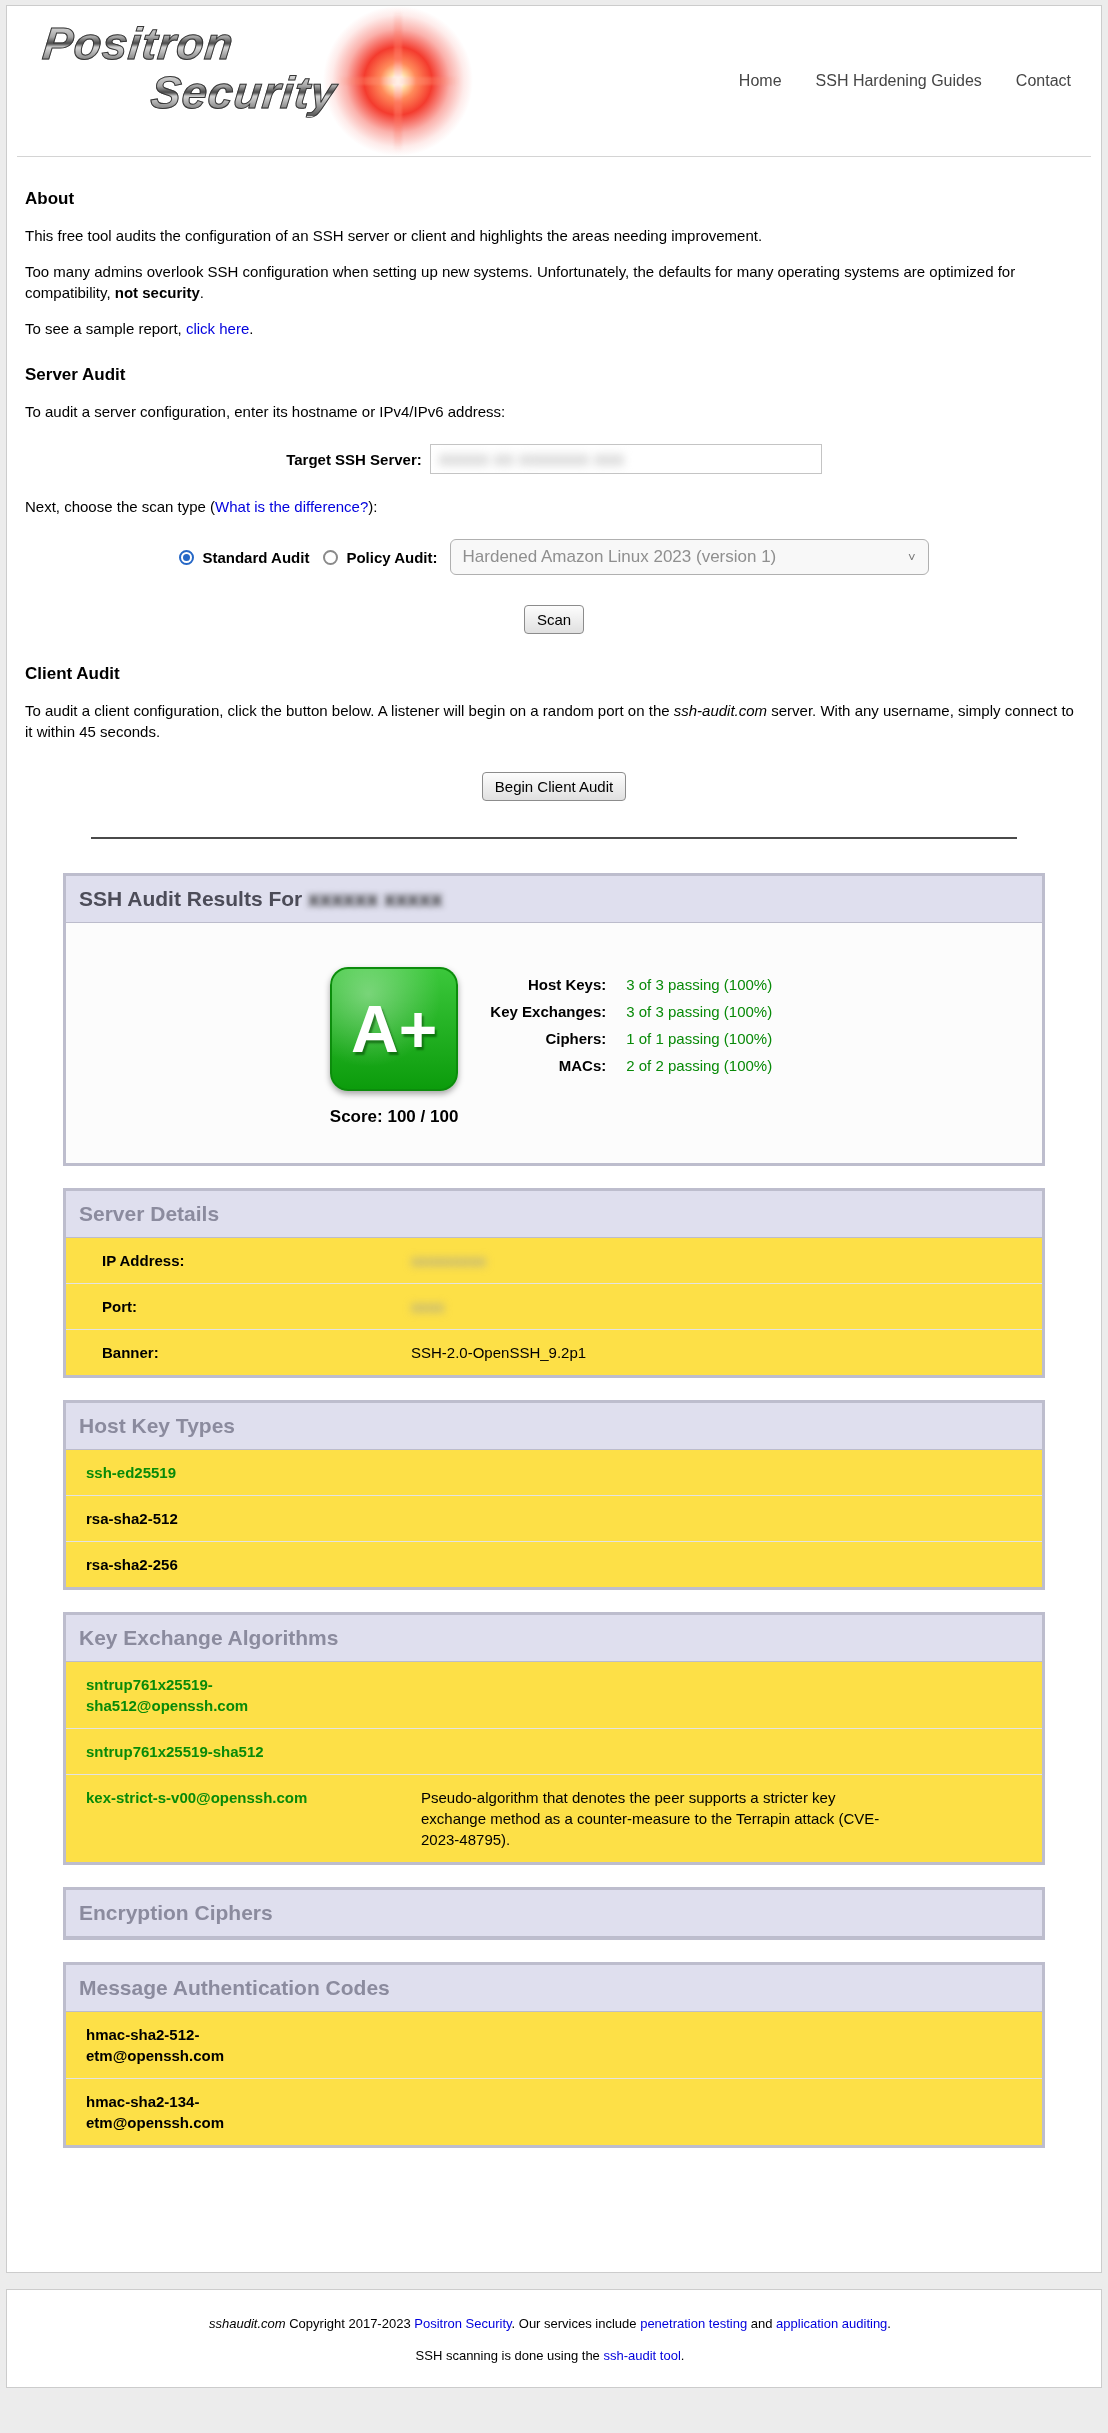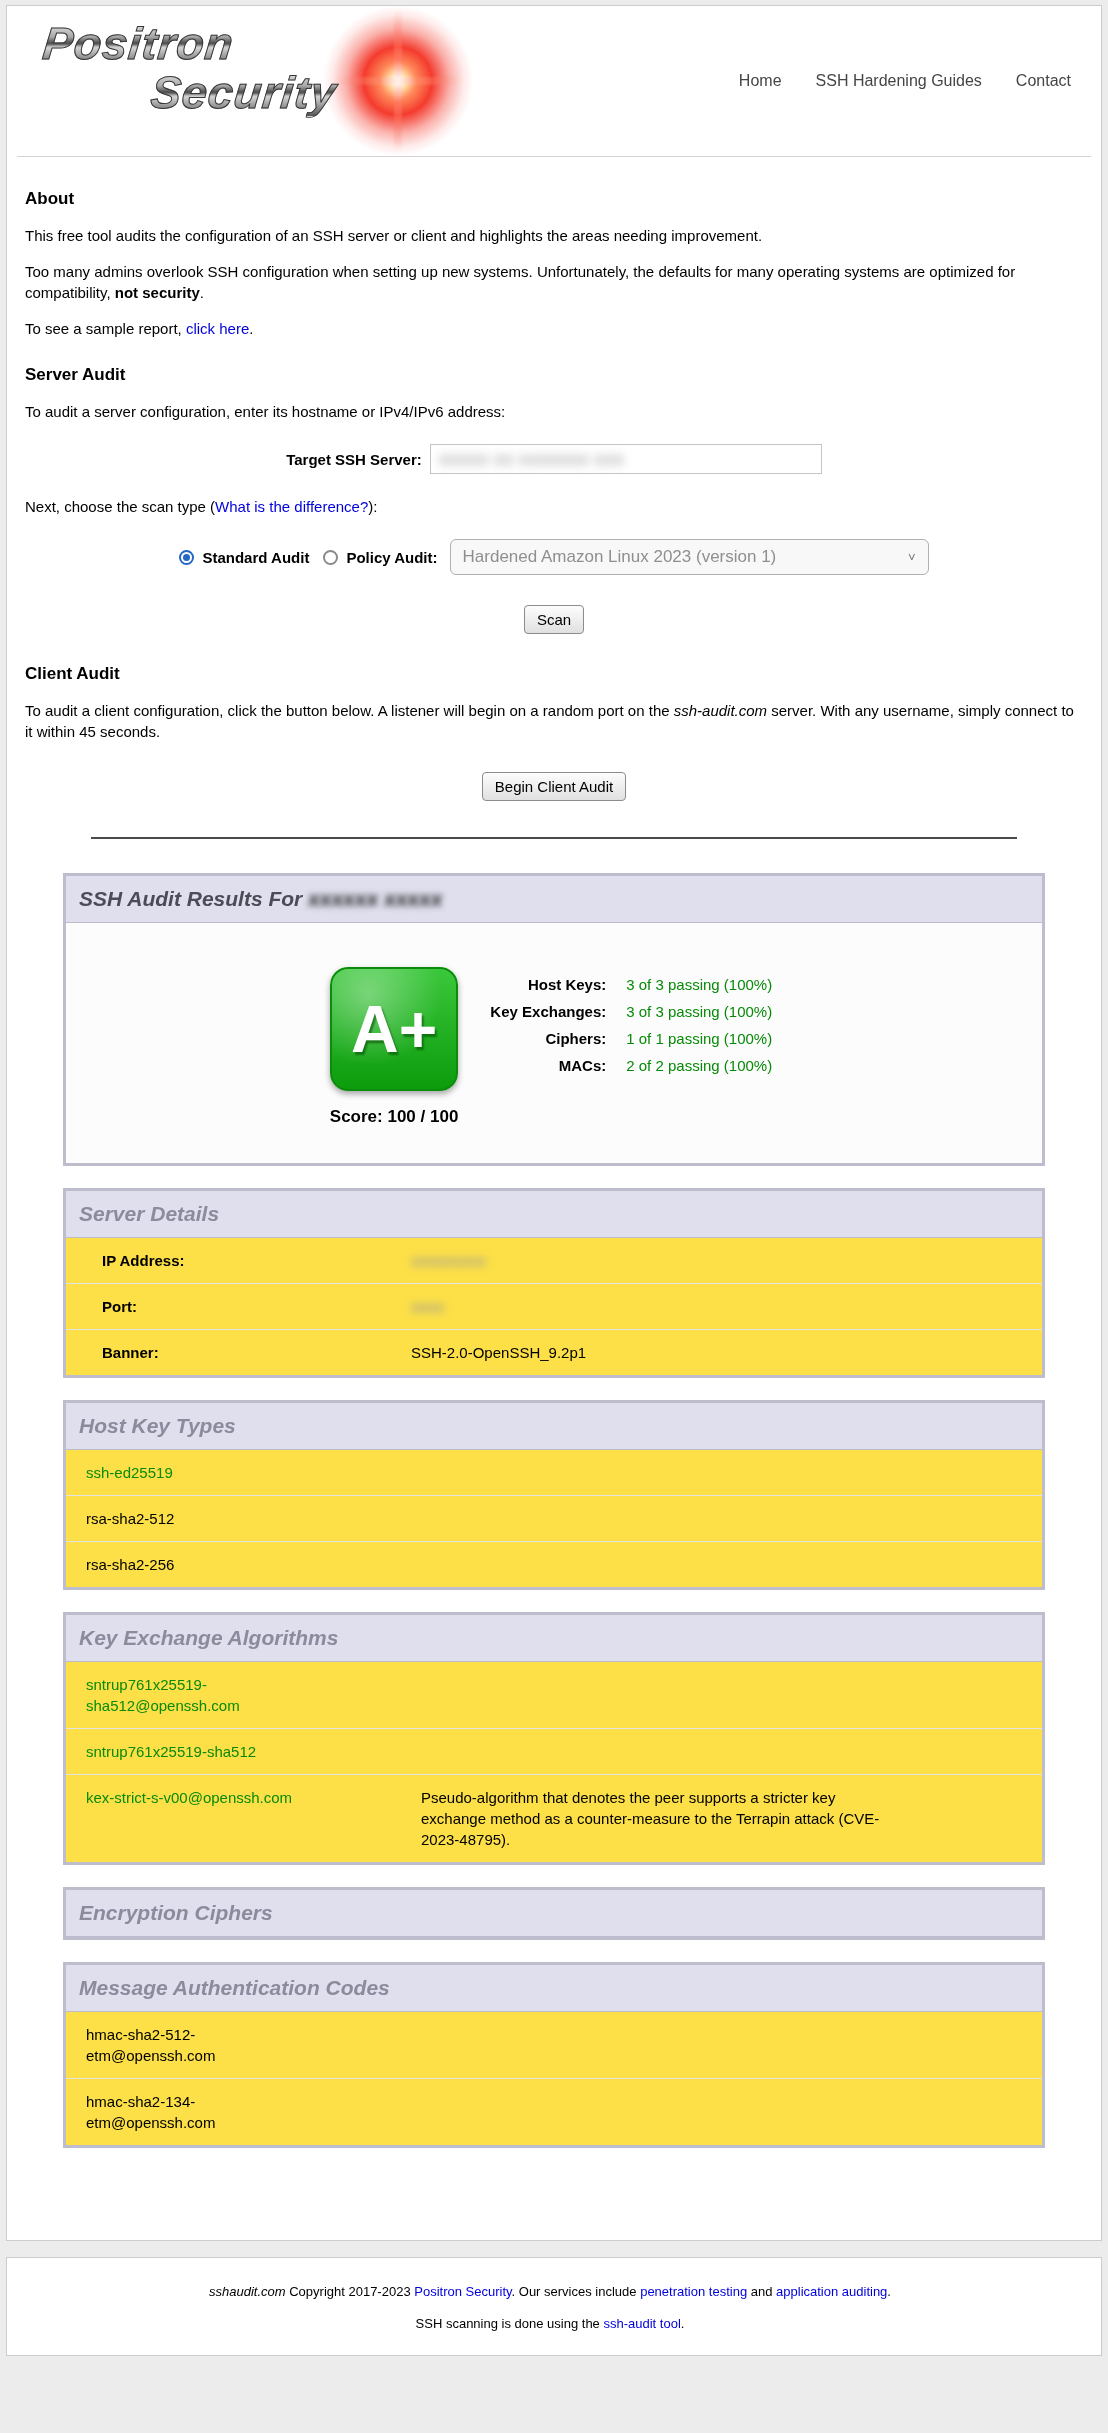--- a/index.html
+++ b/index.html
@@ -37,21 +37,21 @@
   .starburst::before, .starburst::after { content:""; position:absolute; filter:blur(1px); }
   .starburst::before { left:71px; top:4px; width:8px; height:142px;
     background:linear-gradient(180deg, transparent, rgba(255,120,100,.65) 35%, #fff6f0 50%, rgba(255,120,100,.65) 65%, transparent); }
   .starburst::after { top:71px; left:14px; height:8px; width:122px;
     background:linear-gradient(90deg, transparent, rgba(255,140,110,.55) 35%, #fff1e8 50%, rgba(255,140,110,.55) 65%, transparent); }
   .main-nav { display:flex; gap:34px; font-size:16px; color:#454545; padding-right:4px; }
   .main-nav a { color:#454545; }
   hr.header-rule { border:none; border-top:1px solid #d4d4d4; margin:10px 10px 0 10px; }
 
   
-  .content { padding:6px 18px 70px 18px; }
+  .content { padding:6px 18px 102px 18px; }
   h3.sec { font-size:17px; margin:26px 0 16px 0; }
   p { margin:15px 0; line-height:1.4; }
   .center { text-align:center; }
 
   .form-row { display:flex; justify-content:center; align-items:center; gap:8px; margin:22px 0; }
   .form-row .flabel { font-weight:bold;text-align:right; }
   .fake-input { width:392px; height:30px; background:#fff; border:1px solid #c4c4c4; overflow:hidden;
                 display:flex; align-items:center; padding:0 8px; }
   .fake-select { display:inline-flex; align-items:center; justify-content:space-between; width:479px; height:36px;
                  background:#f8f8f8; border:1px solid #b0b0b0; border-radius:6px; color:#8f8f8f;
@@ -70,41 +70,41 @@
 
   
   .redact { user-select:none; white-space:nowrap; }
   .redact.dark  { filter:blur(3px); color:#1c1c1c; }
   .redact.mid   { filter:blur(4px); color:#9a9a9a; font-weight:bold; }
   .redact.light { filter:blur(5px); color:#b3b3b3; font-weight:bold; font-size:18px; }
 
   
   .panel { margin:22px 38px; border:3px solid #bdbdcd; background:#fbfbfb; }
   .panel-header { background:#dfdfee; border-bottom:1px solid #bcbccc; padding:11px 13px;
-                  font-size:21px; font-weight:bold; color:#8b8b9e;font-style:italic; }
+                  font-size:21px; font-weight:bold; color:#8b8b9e; }
   .results-panel .panel-header { color:#4c4c58; }
   .results-body { display:flex; justify-content:center; align-items:flex-start; gap:26px; padding:44px 0 36px 0; background:#fcfcfc; }
   .grade-col { display:flex; flex-direction:column; align-items:center; }
   .grade-badge { width:128px; height:124px; border-radius:18px;
                  background:radial-gradient(circle at 30% 22%, rgba(255,255,255,.35), transparent 55%),
                             linear-gradient(180deg,#3cc83c,#0b9b0b);
                  box-shadow:0 3px 6px rgba(0,0,0,.35), inset 0 0 0 2px #0c8c0c;
                  display:flex; align-items:center; justify-content:center; }
   .grade-letter { font-size:66px; font-weight:bold; color:#fff; text-shadow:2px 3px 2px rgba(0,70,0,.55); line-height:1; }
   .score { margin-top:16px; font-weight:bold; font-size:17px; }
   .stats { border-collapse:collapse; margin-top:4px; }
   .stats td { padding:5px 6px; font-size:15px; }
   .stats .sl { text-align:right; font-weight:bold; }
   .stats .sv { color:#088a08; padding-left:14px; }
 
   .prow { display:flex; padding:12px 0; border-bottom:1px solid #e3e3e3; background:#fde047; line-height:1.4; }
   .prow:last-child { border-bottom:none; }
   .dlabel { flex:0 0 345px; padding-left:36px; font-weight:bold; }
   .dvalue { flex:1; }
-  .acell  { flex:0 0 355px; padding-left:20px; font-weight:normal; }
+  .acell  { flex:0 0 355px; padding-left:20px; font-weight:bold; }
   .ncell  { flex:1; max-width:490px; padding-right:30px; }
   .good   { color:#088a08; }
 
   
   .footer-card .fl2 { margin-top:17px; }
 </style>
 </head>
 <body>
 
 <div class="main-card card">

